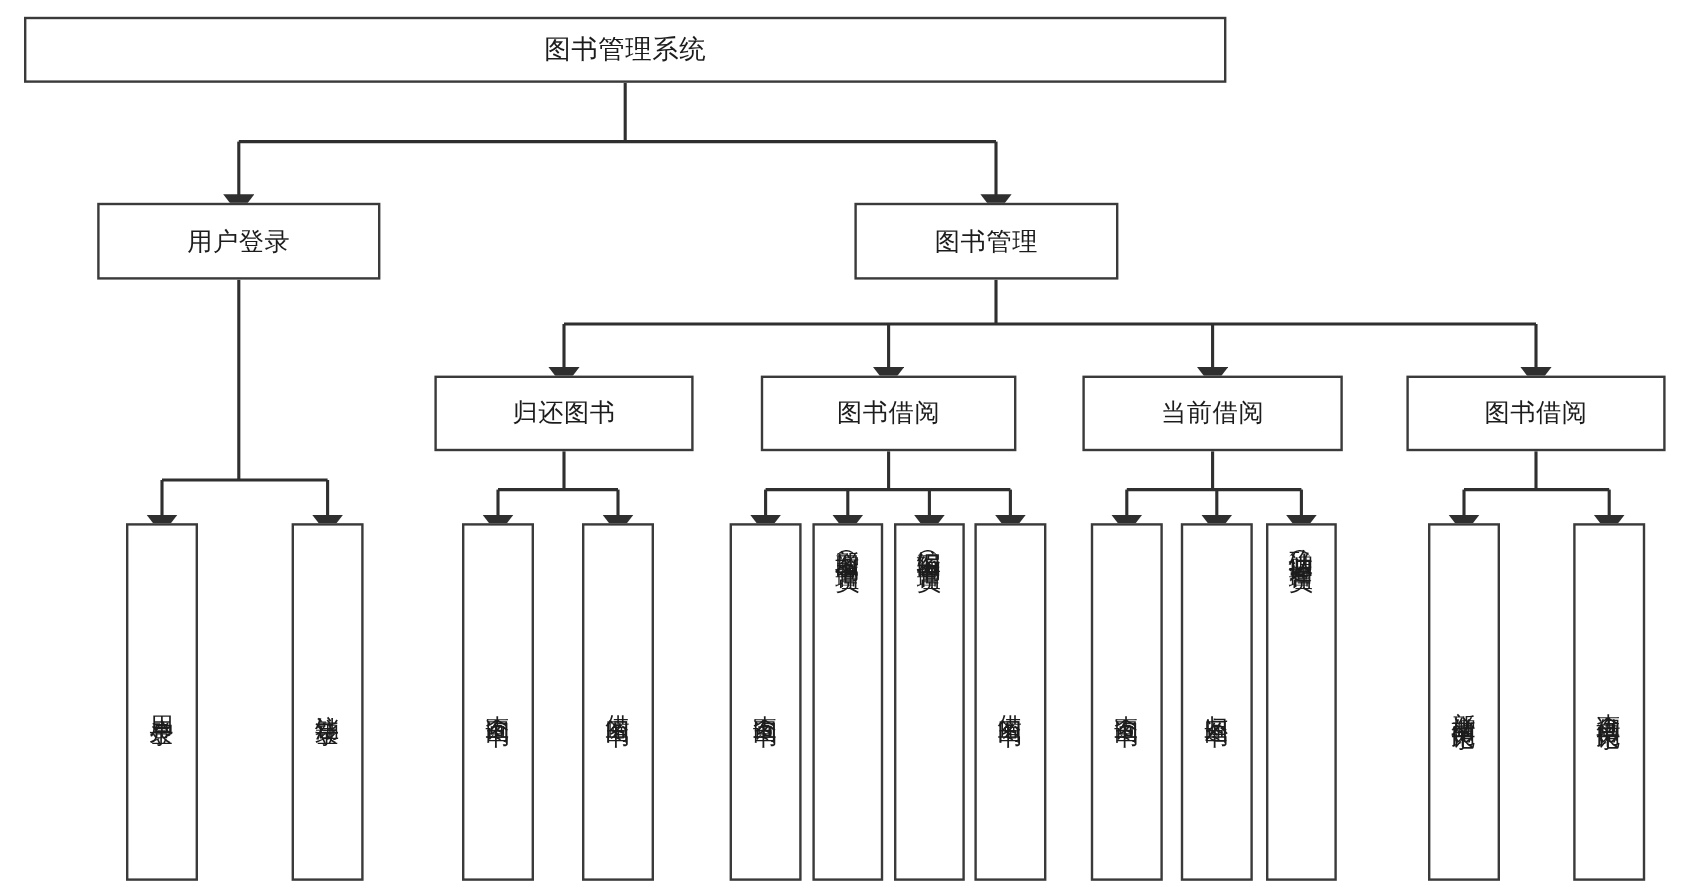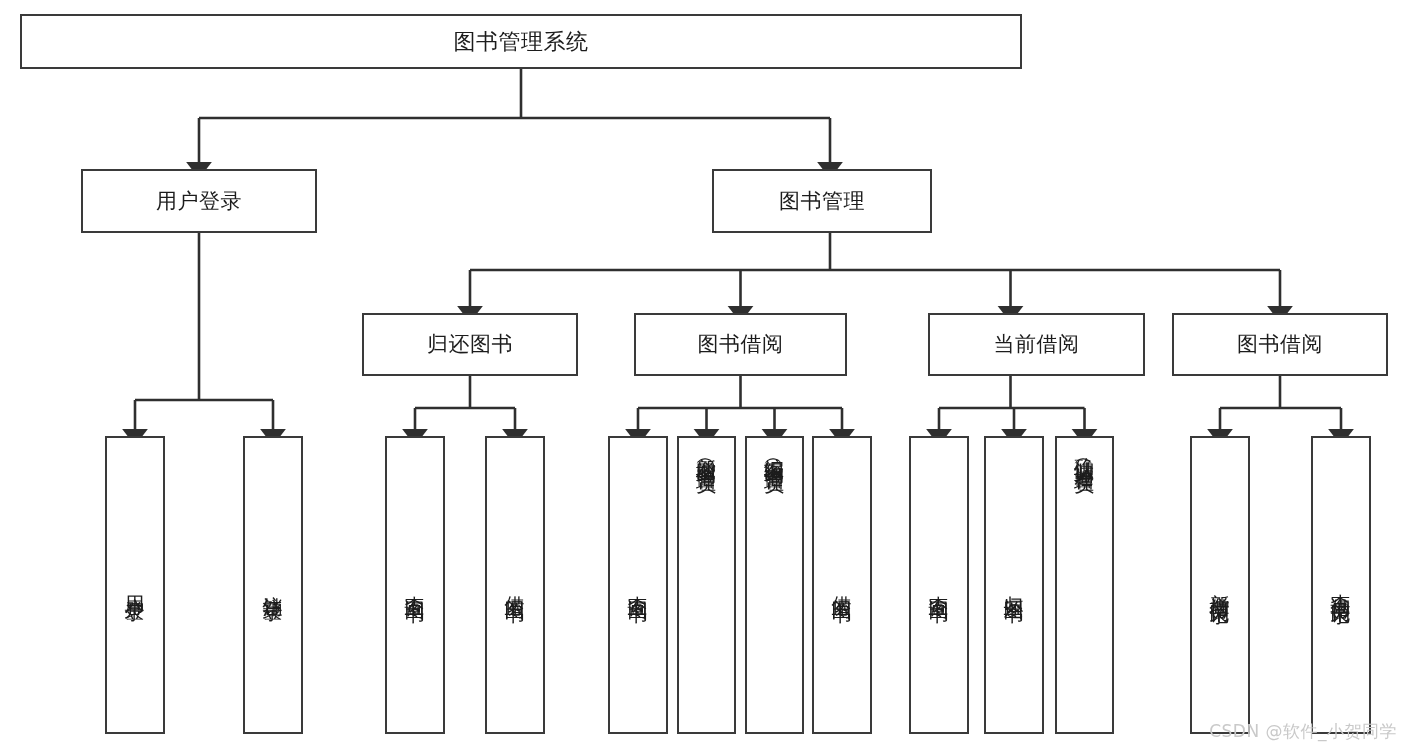--- a/index.html
+++ b/index.html
@@ -142,21 +142,21 @@
       </div>
       <div class="node horiz" style="left: 712px; top: 169px; width: 220px; height: 64px;">
         <span class="node-label">图书管理</span>
       </div>
       <div class="node horiz" style="left: 362px; top: 313px; width: 216px; height: 63px;">
         <span class="node-label">归还图书</span>
       </div>
       <div class="node horiz" style="left: 634px; top: 313px; width: 213px; height: 63px;">
         <span class="node-label">图书借阅</span>
       </div>
-      <div class="node horiz" style="left: 902px; top: 313px; width: 217px; height: 63px; margin-left: 26px;">
+      <div class="node horiz" style="left: 902px; top: 313px; width: 217px; height: 63px;">
         <span class="node-label">当前借阅</span>
       </div>
       <div class="node horiz" style="left: 1172px; top: 313px; width: 216px; height: 63px;">
         <span class="node-label">图书借阅</span>
       </div>
       <div class="node vert" style="left: 105px; top: 436px; width: 60px; height: 298px;">
         <span class="node-label">用户登录</span>
       </div>
       <div class="node vert" style="left: 243px; top: 436px; width: 60px; height: 298px;">
         <span class="node-label">注销登录</span>
@@ -189,14 +189,13 @@
         <span class="node-label">确认归还（管理员）</span>
       </div>
       <div class="node vert" style="left: 1190px; top: 436px; width: 60px; height: 298px;">
         <span class="node-label">新增借阅记录</span>
       </div>
       <div class="node vert" style="left: 1311px; top: 436px; width: 60px; height: 298px;">
         <span class="node-label">查询借阅记录</span>
       </div>
     </div>
 
-  <div class="watermark">CSDN @软件_小贺同学</div>
 </div>
 
 </body></html>

